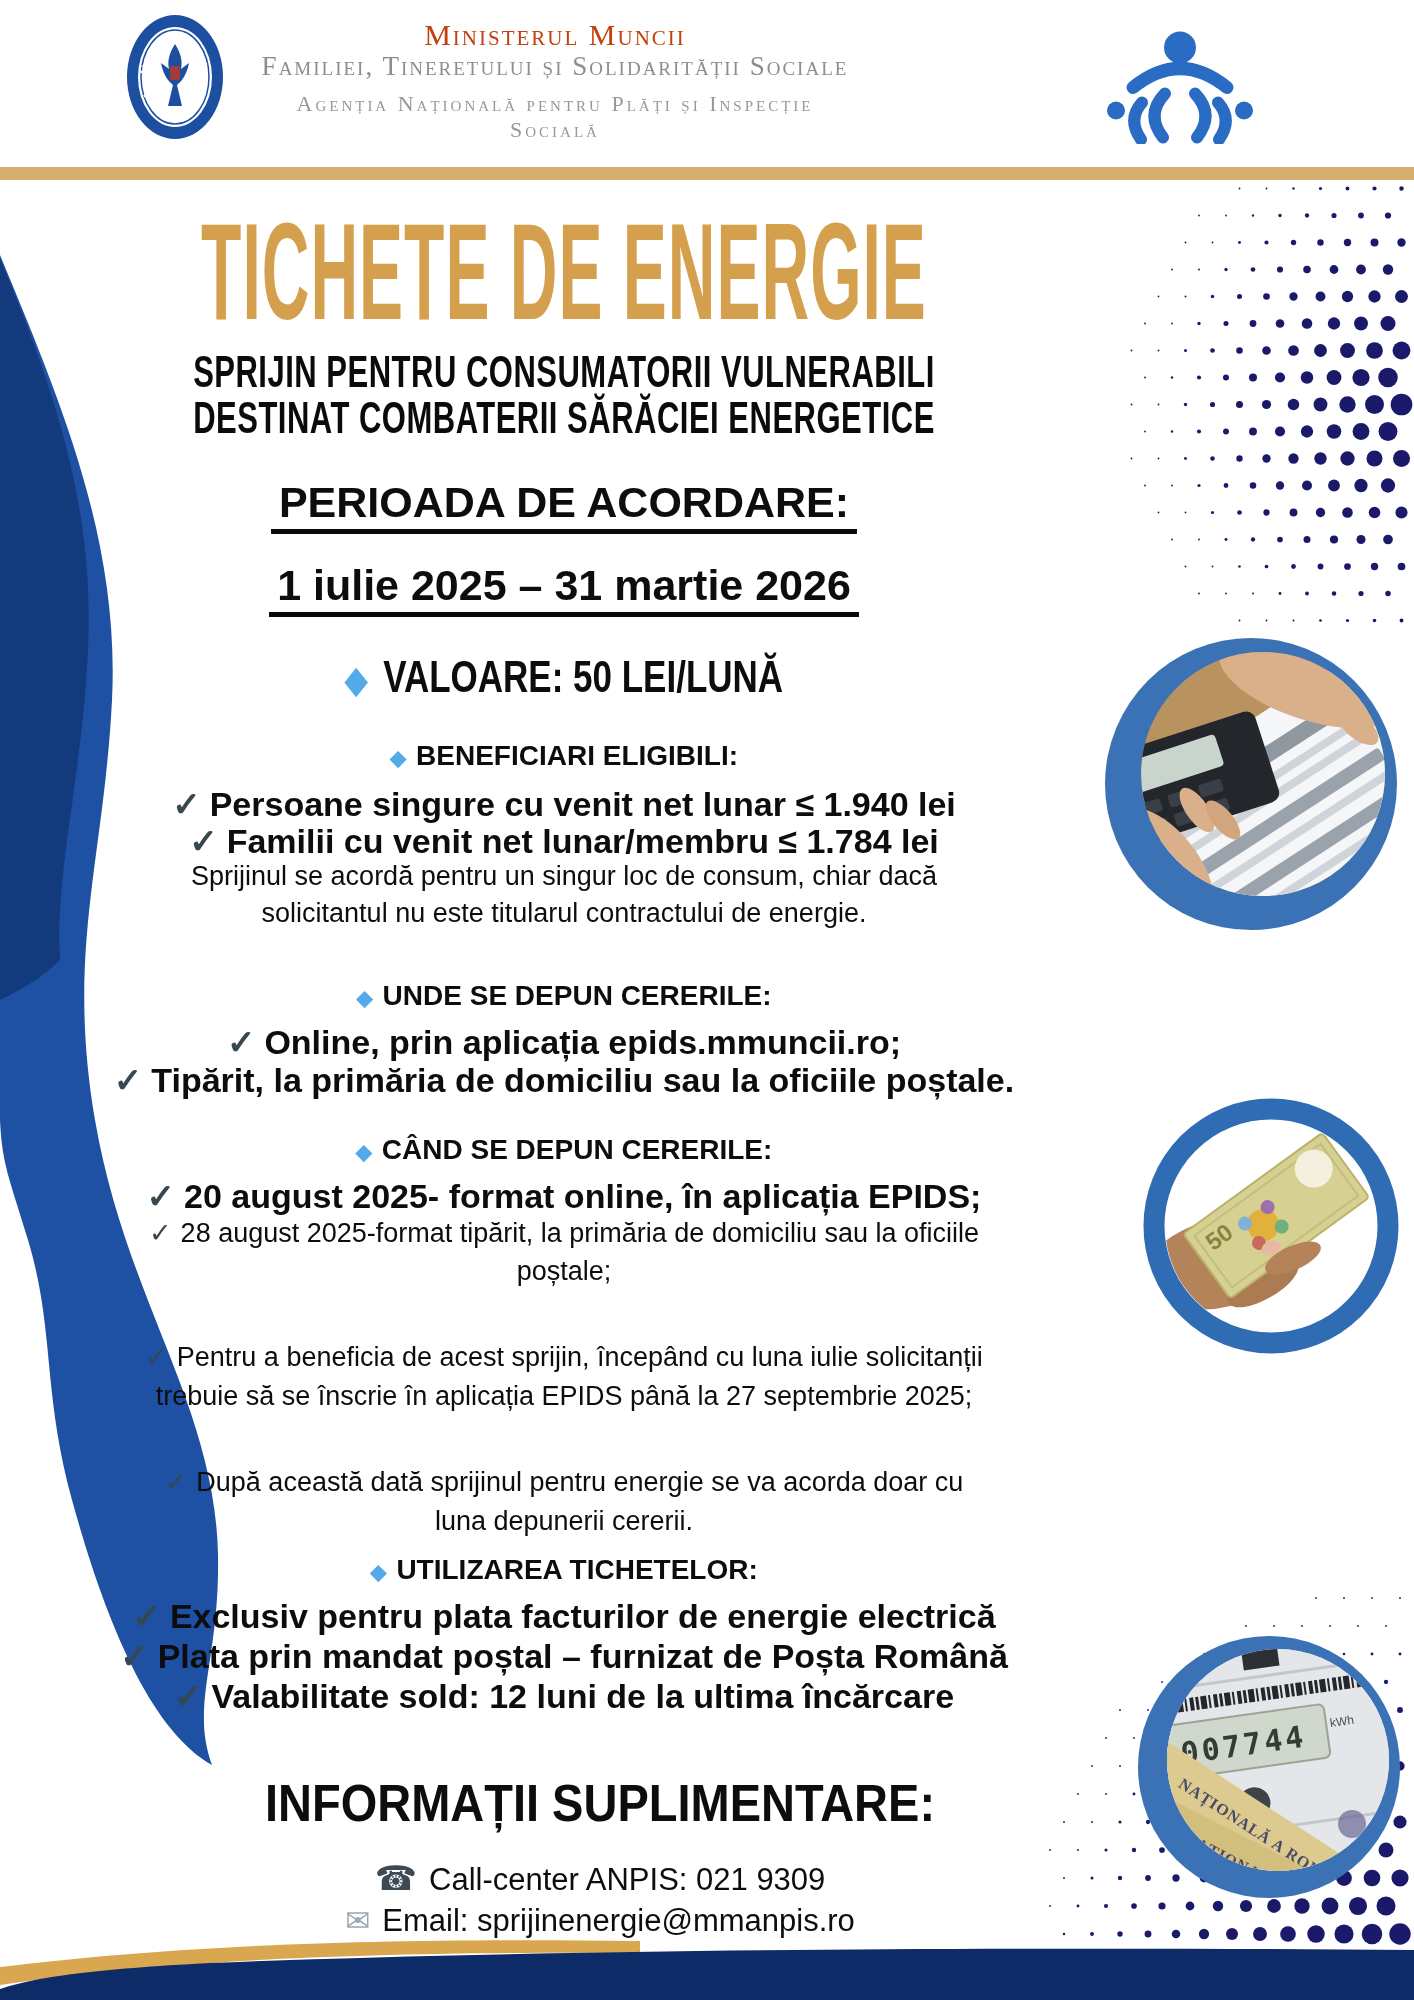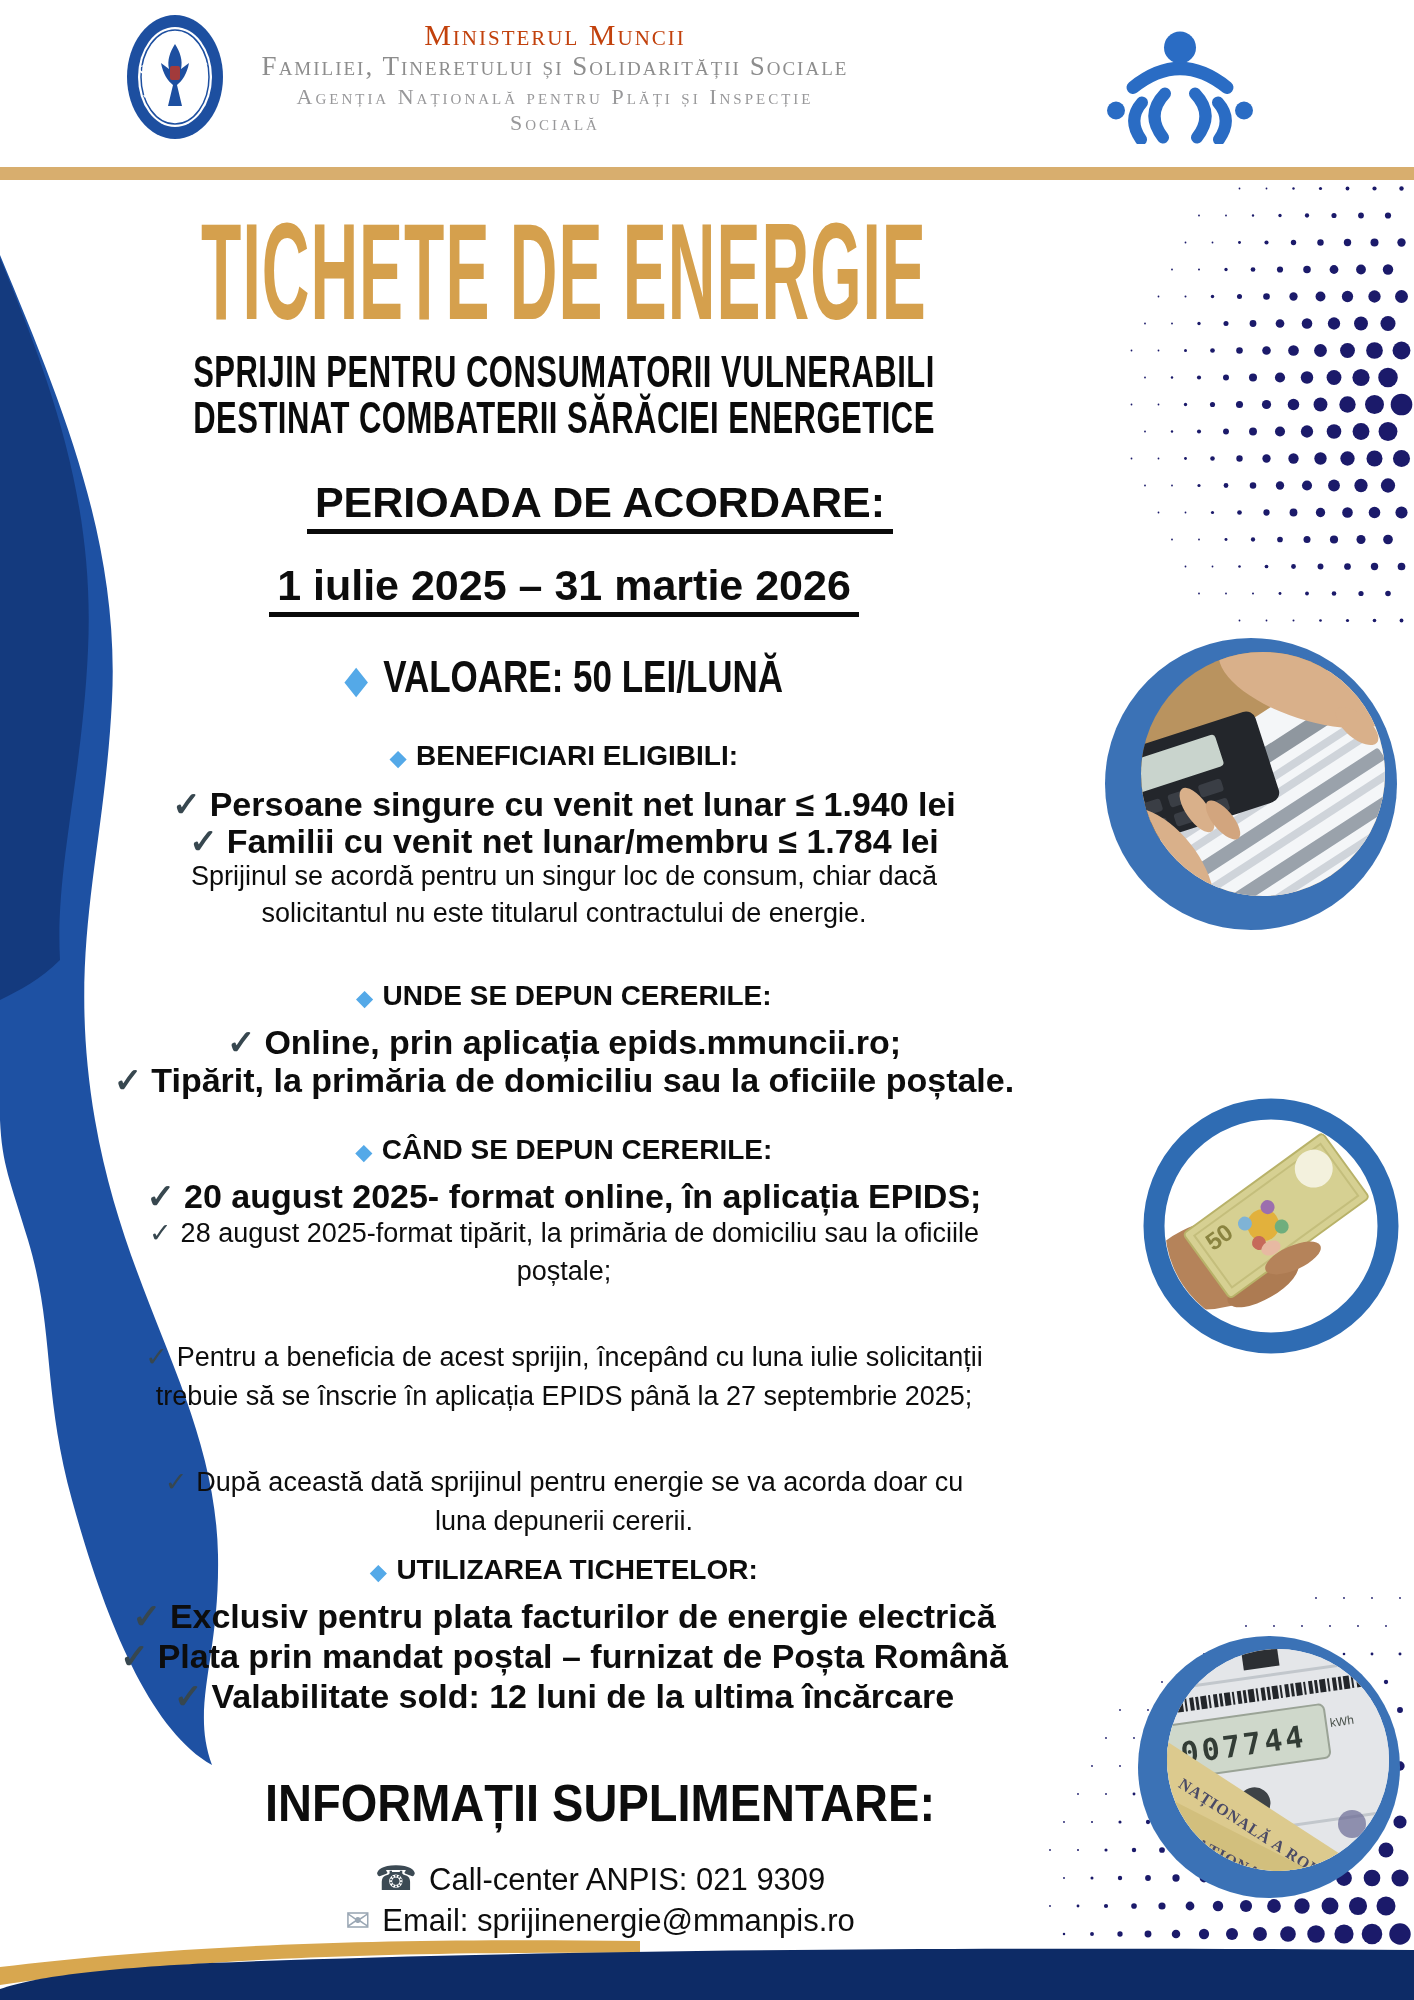--- a/index.html
+++ b/index.html
@@ -9,31 +9,31 @@
   .center{text-align:center;}
 
   
   .seal{left:126px;top:14px;width:98px;height:126px;}
   .ministry{left:255px;top:18px;width:600px;text-align:center;}
   .m1{font-family:"Liberation Serif",serif;font-variant:small-caps;letter-spacing:2px;
       color:#c2410c;font-size:30px;line-height:33px;}
   .m2{font-family:"Liberation Serif",serif;font-variant:small-caps;letter-spacing:2px;
       color:#8d8d8d;font-size:27px;line-height:31px;}
   .agency{font-family:"Liberation Serif",serif;font-variant:small-caps;letter-spacing:3px;
-      color:#98989a;font-size:22px;margin-top:2px;}
+      color:#98989a;font-size:22px;margin-top:9px;}
   .anpis-logo{left:1085px;top:26px;width:190px;height:118px;}
   .gold-bar{left:0;top:167px;width:1414px;height:13px;background:#d8ae6e;}
 
   
   .title{left:0;top:192px;width:1128px;font-size:66px;font-weight:bold;color:#d5a04d;
          letter-spacing:1px;transform:scaleY(2.08);transform-origin:50% 0;}
   .subtitle{left:0;top:349px;width:1128px;font-size:31px;font-weight:bold;color:#0b0b0b;
          line-height:32px;transform:scaleY(1.45);transform-origin:50% 0;letter-spacing:0.5px;}
 
-  .period-label{left:0;top:478px;width:1128px;font-size:43px;font-weight:bold;margin-left:36px;}
+  .period-label{left:0;top:478px;width:1128px;font-size:43px;font-weight:bold;}
   .period-range{left:0;top:541px;width:1128px;font-size:43px;font-weight:bold;margin-top:20px;}
   .uline{border-bottom:5px solid #0a0a0a;padding:0 8px 3px;}
 
   .value{left:0;top:652px;width:1128px;font-size:35px;font-weight:bold;
          transform:scaleY(1.25);transform-origin:50% 0;}
   .dia{color:#54a9e8;}
   .value .dia{font-size:29px;margin-right:16px;}
 
   
   .sec-h{left:0;width:1128px;font-size:28px;font-weight:bold;}

